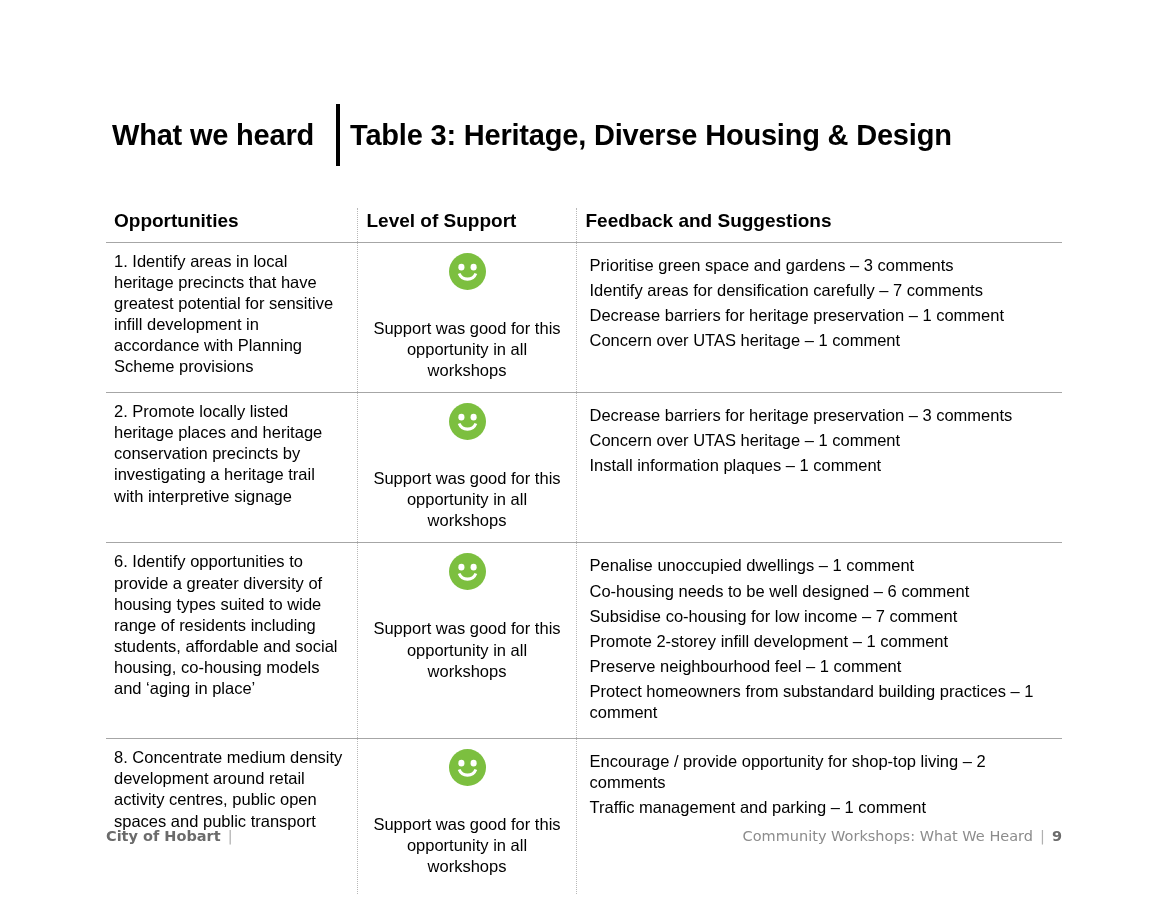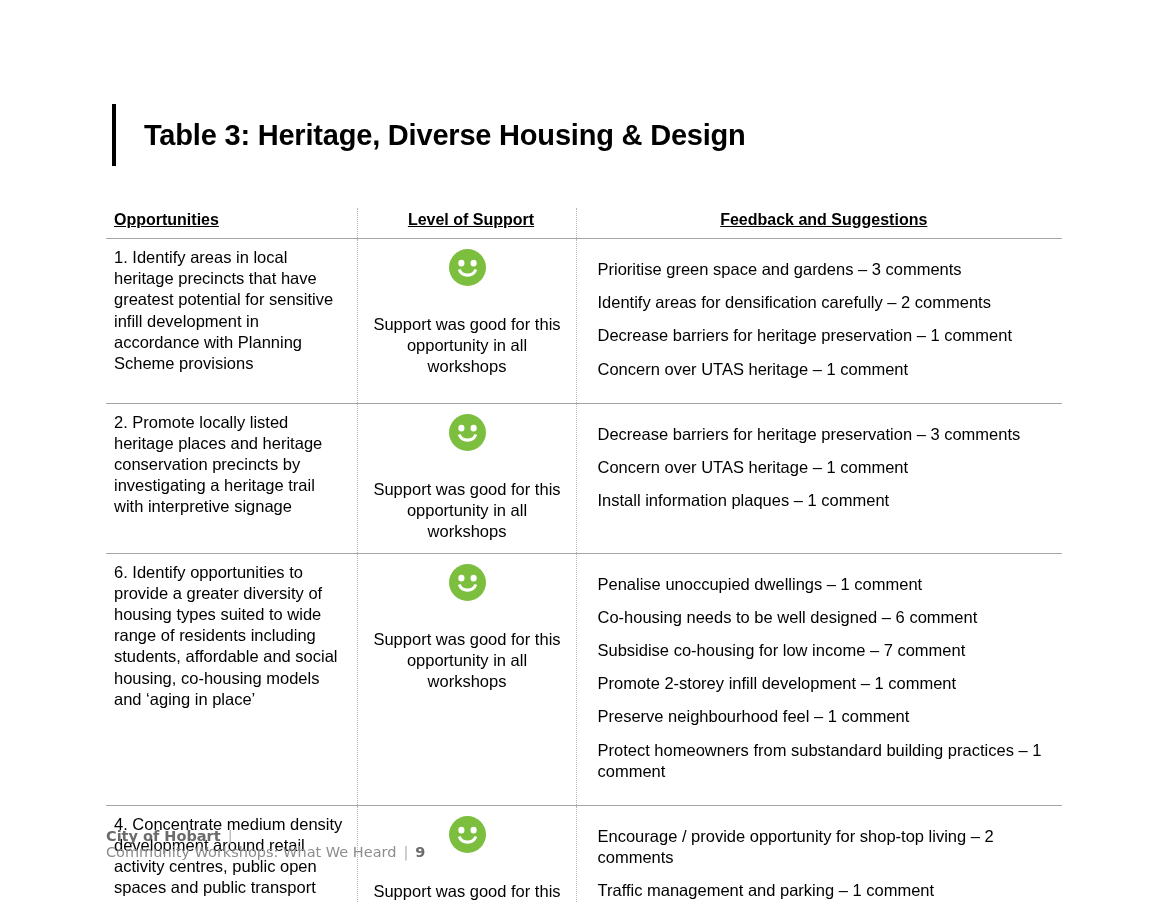--- a/index.html
+++ b/index.html
@@ -45,21 +45,21 @@
     height: 62px;
     background: #000000;
     flex: 0 0 auto;
   }
   .title-right {
     font-size: 29px;
     font-weight: bold;
     letter-spacing: -0.2px;
     white-space: nowrap;
     line-height: 1;
-    padding-left: 28px;
+    padding-left: 10px;
   }
 
   
   .table-wrap {
     position: absolute;
     left: 106px;
     top: 208px;
     width: 956px;
   }
   .tbl {
@@ -71,33 +71,31 @@
   .tbl col.c2 { width: 219px; }
   .tbl col.c3 { width: 486px; }
 
   .tbl th, .tbl td {
     vertical-align: top;
     padding: 0;
     background: transparent;
   }
 
   .tbl thead th {
-    font-size: 16px;
+    font-size: 19px;
     font-weight: bold;
     text-align: left;
     padding: 2px 0 9px 8px;
     border-bottom: 1.5px solid #a6a6a6;
     line-height: 1.2;
-    text-decoration: underline;
   }
   .tbl thead th.col2,
   .tbl thead th.col3 {
     border-left: 1.5px dotted #b8b8b8;
     padding-left: 9px;
-    text-align: center;
   }
 
   .tbl tbody td {
     font-size: 16.5px;
     line-height: 1.28;
     padding: 8px 8px 11px 8px;
     border-bottom: 1.5px solid #a6a6a6;
   }
   .tbl tbody tr:last-child td {
     border-bottom: none;
@@ -128,36 +126,35 @@
   }
 
   .fb-list {
     list-style: none;
     margin: 0;
     padding: 0;
   }
   .fb-list li {
     font-size: 16.5px;
     line-height: 1.28;
-    margin: 12px;
+    margin: 4px;
   }
 
   
   .footer {
     position: absolute;
     left: 106px;
     top: 828px;
     width: 956px;
     display: flex;
     justify-content: space-between;
-    align-items: flex-start;
+    align-items: flex-end;
     font-family: "DejaVu Sans", sans-serif;
     font-size: 14.5px;
     color: #8c8c8c;
-    flex-direction: column;
   }
   .footer-left, .footer-right {
     display: flex;
     align-items: baseline;
     white-space: nowrap;
   }
   .footer-strong {
     font-weight: bold;
     color: #6b6b6b;
   }
@@ -169,20 +166,21 @@
     font-weight: bold;
     color: #6b6b6b;
   }
 </style>
 </head>
 <body>
 
 <div class="page">
 
   <div class="title-row">
+    <div class="title-left">What we heard</div>
     <div class="title-divider"></div>
     <div class="title-right">Table 3: Heritage, Diverse Housing &amp; Design</div>
   </div>
 
   <div class="table-wrap">
     <table class="tbl">
       <colgroup>
         <col class="c1">
           <col class="c2">
           <col class="c3">
@@ -204,21 +202,21 @@
                 <circle cx="20" cy="20" r="20" fill="#7CBF3F"></circle>
                 <ellipse cx="13.4" cy="15.3" rx="3.3" ry="3.6" fill="#ffffff"></ellipse>
                 <ellipse cx="26.6" cy="15.3" rx="3.3" ry="3.6" fill="#ffffff"></ellipse>
                 <path d="M 9.5 22.8 A 11.2 11.2 0 0 0 30.5 22.8 L 27.6 21.6 A 8.3 8.3 0 0 1 12.4 21.6 Z" fill="#ffffff"></path>
               </svg>
               <div class="support-label">Support was good for this opportunity in all workshops</div>
             </td>
             <td class="col3">
               <ul class="fb-list">
                 <li>Prioritise green space and gardens – 3 comments</li>
-                <li>Identify areas for densification carefully – 2 comments</li>
+                <li>Identify areas for densification carefully – 7 comments</li>
                 <li>Decrease barriers for heritage preservation – 1 comment</li>
                 <li>Concern over UTAS heritage – 1 comment</li>
               </ul>
             </td>
           </tr>
           <tr>
             <td class="col1">
               <div class="opp-text">2. Promote locally listed heritage places and heritage conservation precincts by investigating a heritage trail with interpretive signage</div>
             </td>
             <td class="col2 support-cell">
@@ -257,21 +255,21 @@
                 <li>Co-housing needs to be well designed – 6 comment</li>
                 <li>Subsidise co-housing for low income – 7 comment</li>
                 <li>Promote 2-storey infill development – 1 comment</li>
                 <li>Preserve neighbourhood feel – 1 comment</li>
                 <li>Protect homeowners from substandard building practices – 1 comment</li>
               </ul>
             </td>
           </tr>
           <tr>
             <td class="col1">
-              <div class="opp-text">4. Concentrate medium density development around retail activity centres, public open spaces and public transport</div>
+              <div class="opp-text">8. Concentrate medium density development around retail activity centres, public open spaces and public transport</div>
             </td>
             <td class="col2 support-cell">
               <svg class="smiley" width="37" height="37" viewBox="0 0 40 40">
                 <circle cx="20" cy="20" r="20" fill="#7CBF3F"></circle>
                 <ellipse cx="13.4" cy="15.3" rx="3.3" ry="3.6" fill="#ffffff"></ellipse>
                 <ellipse cx="26.6" cy="15.3" rx="3.3" ry="3.6" fill="#ffffff"></ellipse>
                 <path d="M 9.5 22.8 A 11.2 11.2 0 0 0 30.5 22.8 L 27.6 21.6 A 8.3 8.3 0 0 1 12.4 21.6 Z" fill="#ffffff"></path>
               </svg>
               <div class="support-label">Support was good for this opportunity in all workshops</div>
             </td>

